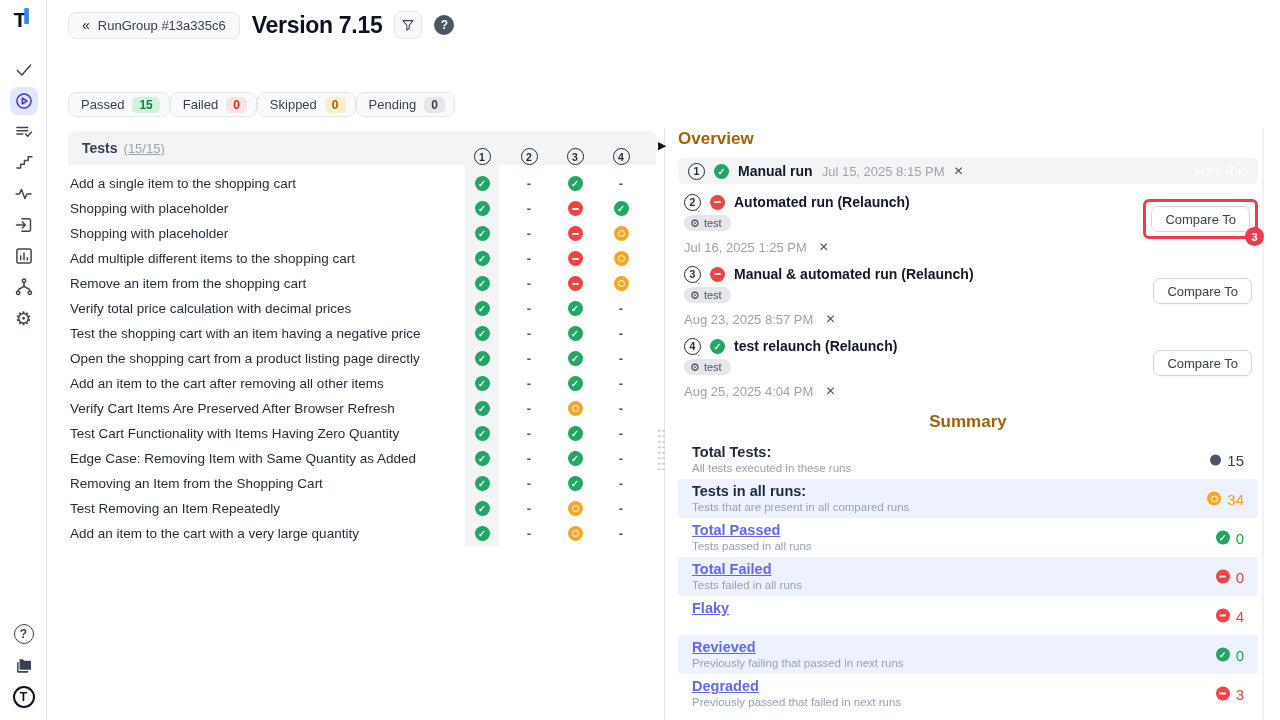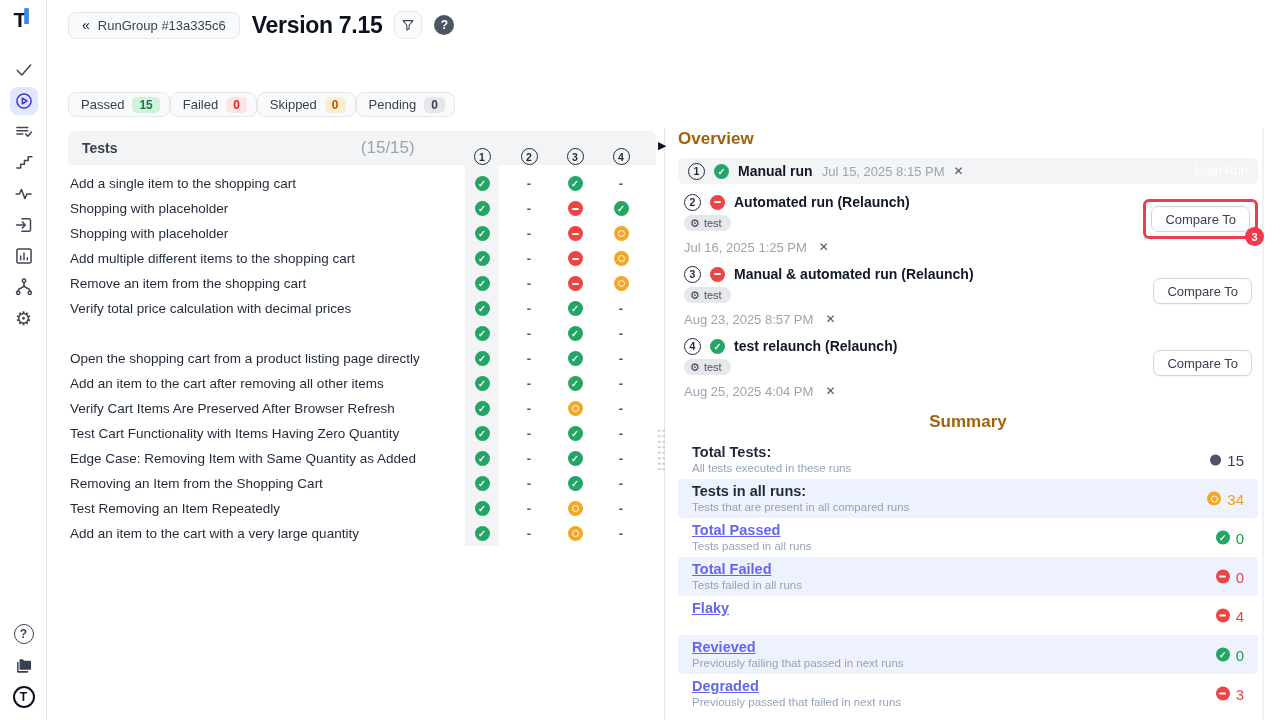--- a/index.html
+++ b/index.html
@@ -38,23 +38,23 @@
   .cc-red   { background:#fde3e3; color:#dc2626; }
   .cc-amber { background:#fdeeca; color:#b45309; }
   .cc-gray  { background:#e5e7eb; color:#374151; }
   .search-box { display:flex; align-items:center; gap:7px; width:165px; height:26px; padding:0 10px; border:1px solid #d9dde3; border-radius:7px; background:#fff; }
   .search-box svg { stroke:#9ca3af; fill:none; stroke-width:1.8; }
   .search-box input { border:none; outline:none; font-size:13px; width:120px; color:#374151; font-family:"Liberation Sans",sans-serif; }
   .search-box input::placeholder { color:#9ca3af; }
 
   
   .table { position:absolute; left:68px; top:131px; width:588px; }
-  .thead { position:relative; height:34px; background:#f3f4f6; border-radius:7px 7px 0 0; display:flex; align-items:center; padding:0 14px;justify-content:space-between; }
+  .thead { position:relative; height:34px; background:#f3f4f6; border-radius:7px 7px 0 0; display:flex; align-items:center; padding:0 14px; }
   .thead .t-title { font-size:14px; font-weight:700; color:#374151; }
-  .thead .t-count { font-size:17px; color:#9ca3af; margin-left:16px; }
+  .thead .t-count { font-size:13px; color:#9ca3af; margin-left:6px;text-decoration:underline; }
   .colcell { position:absolute; width:34px; display:flex; justify-content:center; }
   .circ { width:17px; height:17px; border:1.4px solid #1f2937; border-radius:50%; display:flex; align-items:center; justify-content:center; font-size:10.5px; font-weight:700; color:#1f2937; background:transparent; }
   .colband { position:absolute; left:397px; top:34px; width:34px; height:381px; background:#f3f4f6; }
   .tbody { position:relative; padding-top:6px; }
   .trow { position:relative; height:25px; display:flex; align-items:center; }
   .tname { font-size:13.5px; color:#1f2937; padding-left:2px; }
   .cell { position:absolute; width:34px; display:flex; justify-content:center; align-items:center; }
   .dash { color:#4b5563; font-size:13px; font-weight:700; }
 
   
@@ -316,20 +316,21 @@
             <span class="dash">-</span>
           </span>
           <span class="cell" style="left: 490px;">
             <span class="st pass">✓</span>
           </span>
           <span class="cell" style="left: 536px;">
             <span class="dash">-</span>
           </span>
         </div>
         <div class="trow">
+          <span class="tname">Test the shopping cart with an item having a negative price</span>
           <span class="cell" style="left: 397px;">
             <span class="st pass">✓</span>
           </span>
           <span class="cell" style="left: 444px;">
             <span class="dash">-</span>
           </span>
           <span class="cell" style="left: 490px;">
             <span class="st pass">✓</span>
           </span>
           <span class="cell" style="left: 536px;">

